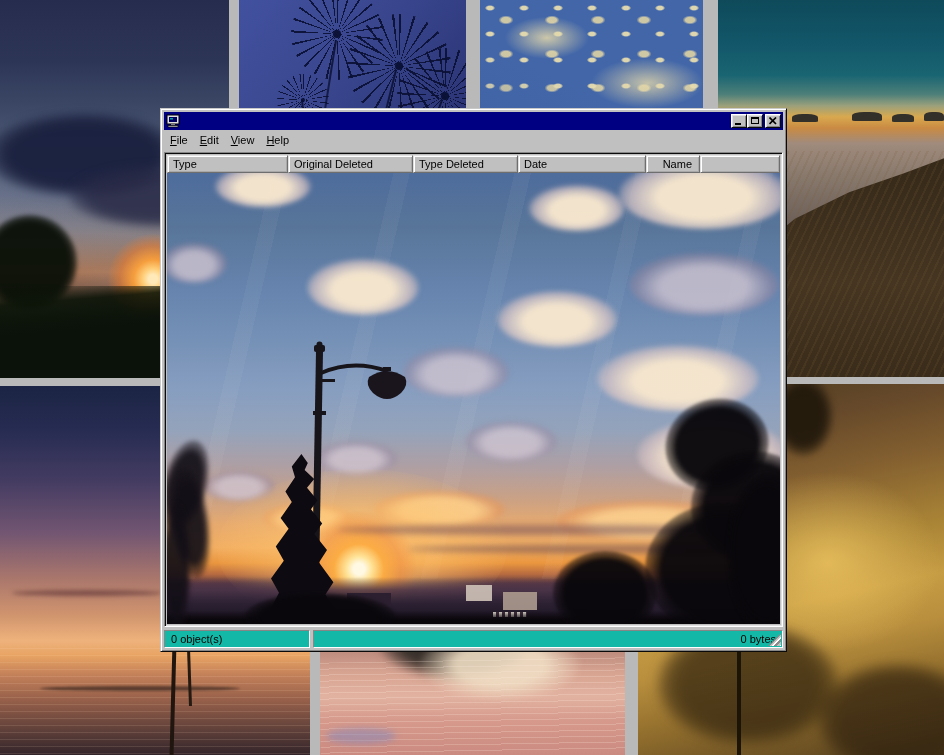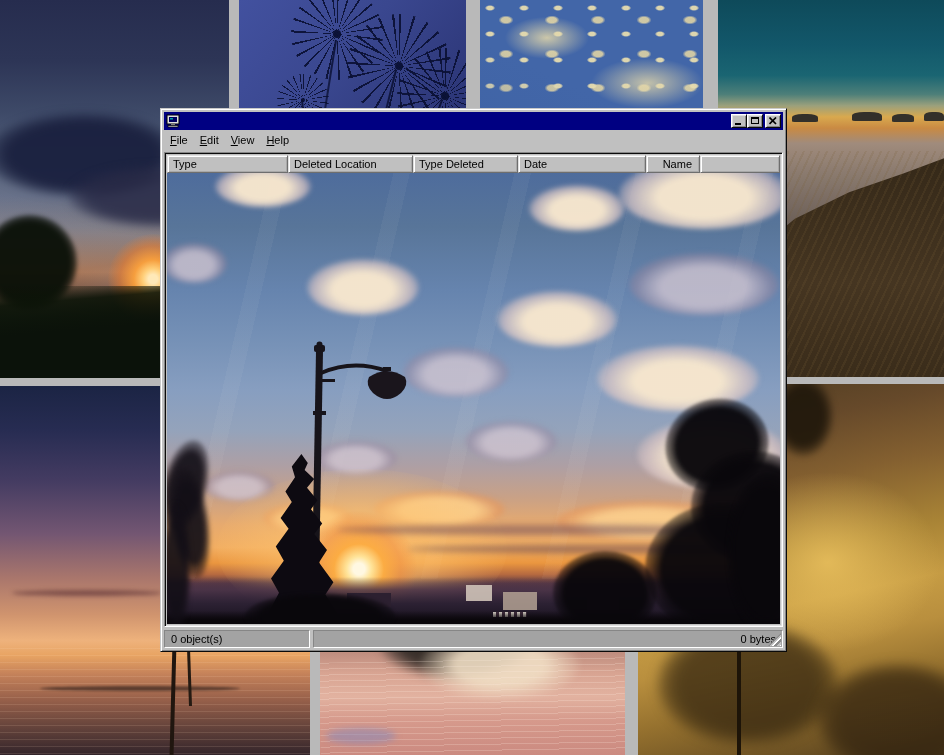--- a/index.html
+++ b/index.html
@@ -146,21 +146,21 @@
   .bld{position:absolute;}
   .fg{position:absolute;left:0;top:438px;width:100%;height:22px;
     background:linear-gradient(180deg,rgba(10,7,11,0) 0%,#0a070b 40%);}
   .tree-dark{position:absolute;border-radius:50%;background:radial-gradient(ellipse,rgba(9,7,11,.97) 0 55%,rgba(9,7,11,0) 82%);filter:blur(1.5px);}
   .cypress{position:absolute;left:96px;top:281px;width:80px;height:178px;background:#0d0a11;
     clip-path:polygon(48% 0,56% 5%,52% 9%,64% 14%,55% 19%,68% 26%,60% 31%,74% 39%,64% 45%,80% 54%,70% 61%,88% 72%,78% 79%,96% 92%,100% 100%,0 100%,6% 90%,20% 78%,10% 70%,26% 60%,16% 52%,32% 42%,22% 36%,36% 27%,28% 21%,40% 13%,36% 7%);}
   .wisp{position:absolute;border-radius:50%;background:radial-gradient(ellipse,rgba(18,14,22,.92) 0 50%,rgba(18,14,22,0) 80%);filter:blur(2px);}
 
   
   .statusbar{height:18px;flex:0 0 18px;margin-top:3px;display:flex;gap:3px;}
-  .pane{box-sizing:border-box;background:#a3a3a3;font-size:11px;color:#000;
+  .pane{box-sizing:border-box;background:#14b8a6;font-size:11px;color:#000;
     padding:2px 6px 0 6px;white-space:nowrap;overflow:hidden;
     border:1px solid;border-color:#868686 #ffffff #ffffff #868686;}
   .pane1{flex:0 0 146px;}
   .pane2{flex:1 1 auto;position:relative;text-align:right;}
   .grip{position:absolute;right:1px;bottom:1px;width:13px;height:13px;cursor:nwse-resize;
     clip-path:polygon(100% 0,100% 100%,0 100%);
     background:repeating-linear-gradient(135deg,#c0c0c0 0 2px,#ffffff 2px 3px,#8a8a8a 3px 5px);}
 </style>
 </head>
 <body>
@@ -249,21 +249,21 @@
   <div class="menubar">
     <span class="menu-item"><span class="u">F</span><span>ile</span></span>
     <span class="menu-item"><span class="u">E</span><span>dit</span></span>
     <span class="menu-item"><span class="u">V</span><span>iew</span></span>
     <span class="menu-item"><span class="u">H</span><span>elp</span></span>
   </div>
 
   <div class="listview">
     <div class="hdr">
       <span class="col" style="flex:0 0 121px;">Type</span>
-      <span class="col" style="flex:0 0 125px;">Deleted Location</span>
+      <span class="col" style="flex:0 0 125px;">Original Deleted</span>
       <span class="col" style="flex:0 0 105px;">Type Deleted</span>
       <span class="col" style="flex:0 0 128px;">Date</span>
       <span class="col size" style="flex:0 0 54px;">Name</span>
       <span class="col" style="flex:1 1 auto;"></span>
     </div>
 
     <div class="photo-area">
       <div class="rays"></div>
 
       <div class="cl cl-a" style="left:48px;top:-8px;width:96px;height:42px;"></div>

